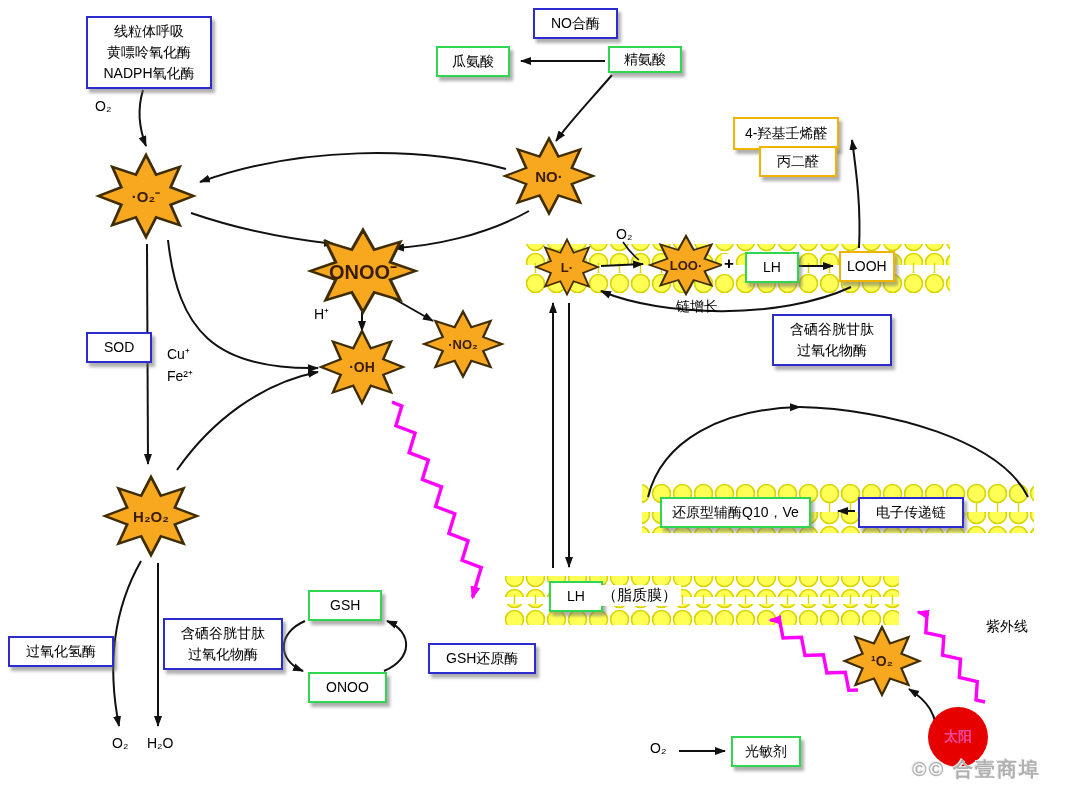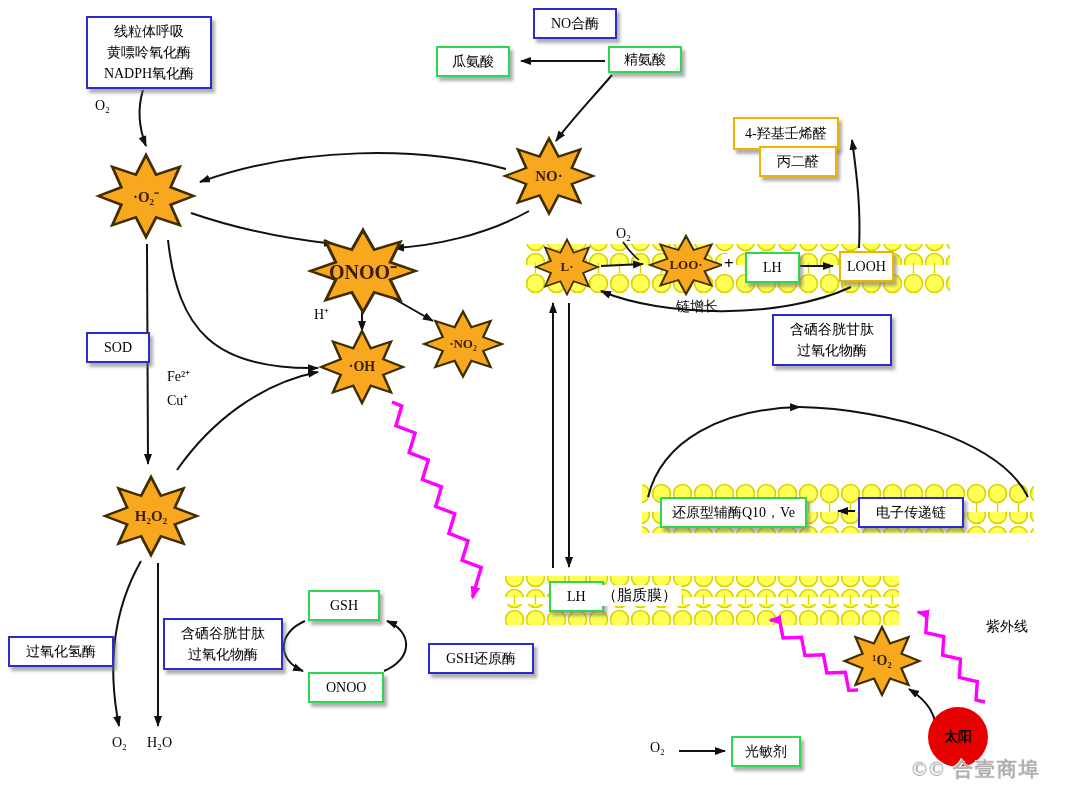--- a/index.html
+++ b/index.html
@@ -1,28 +1,28 @@
 <!DOCTYPE html>
 <html><head>
 <meta charset="utf-8">
 <style>
   html,body{margin:0;padding:0;background:#fff;}
   #canvas{position:relative;width:1052px;height:794px;background:#fff;overflow:hidden;
-          font-family:Liberation Serif, serif;color:#000;}
+          font-family:Liberation Sans, sans-serif;color:#000;}
   svg.layer{position:absolute;left:0;top:0;}
   .box{position:absolute;background:#fff;text-align:center;font-size:14px;line-height:21px;
        padding:3px 16px;white-space:nowrap;box-shadow:3px 4px 3px rgba(110,110,110,.55);}
   .blue{border:2px solid #2b2bd0;}
   .green{border:2px solid #2fd651;}
   .orange{border:2px solid #f0b400;}
   .lbl{position:absolute;font-size:14px;white-space:nowrap;}
   .onband{background:#fff;padding:1px 4px;}
   .burst-txt{position:absolute;transform:translate(-50%,-50%);font-weight:bold;
              color:#3a1d00;font-size:14px;white-space:nowrap;}
-  .sun-lbl{position:absolute;transform:translate(-50%,-50%);color:#000000;font-weight:bold;font-size:14px;}
+  .sun-lbl{position:absolute;transform:translate(-50%,-50%);color:#ec4899;font-weight:bold;font-size:14px;}
   .watermark{position:absolute;font-size:20px;font-weight:bold;letter-spacing:2px;color:#b0b0b0;
              text-shadow:1px 1px 0 #fff,-1px -1px 0 #e8e8e8;}
 </style>
 </head>
 <body>
 
 <div id="canvas">
 
   <svg class="layer" width="1080" height="794" viewBox="0 0 1080 794">
     <defs>
@@ -149,21 +149,21 @@
   <div class="burst-txt" style="left:549px;top:176px;font-size:15px;">NO·</div>
   <div class="burst-txt" style="left:363px;top:271px;font-size:20px;">ONOO⁻</div>
   <div class="burst-txt" style="left:362px;top:367px;">·OH</div>
   <div class="burst-txt" style="left:463px;top:344px;font-size:13px;">·NO₂</div>
   <div class="burst-txt" style="left:151px;top:516px;font-size:15px;">H₂O₂</div>
   <div class="burst-txt" style="left:567px;top:267px;font-size:13px;">L·</div>
   <div class="burst-txt" style="left:686px;top:265px;font-size:13px;">LOO·</div>
   <div class="burst-txt" style="left:882px;top:661px;">¹O₂</div>
 
   <div class="lbl" style="left:95px;top:98px;">O₂</div>
-  <div class="lbl" style="left:167px;top:344px;margin-top:46px;">Cu⁺</div>
+  <div class="lbl" style="left:167px;top:344px;">Cu⁺</div>
   <div class="lbl" style="left:167px;top:366px;">Fe²⁺</div>
   <div class="lbl" style="left:314px;top:304px;">H⁺</div>
   <div class="lbl" style="left:616px;top:226px;">O₂</div>
   <div class="lbl" style="left:722px;top:254px;font-size:17px;font-weight:bold;background:#fff;padding:0 2px;">+</div>
   <div class="lbl" style="left:676px;top:298px;">链增长</div>
   <div class="lbl onband" style="left:598px;top:585px;font-size:15px;">（脂质膜）</div>
   <div class="lbl" style="left:986px;top:618px;">紫外线</div>
   <div class="lbl" style="left:112px;top:735px;">O₂</div>
   <div class="lbl" style="left:147px;top:735px;">H₂O</div>
   <div class="lbl" style="left:650px;top:740px;">O₂</div>

